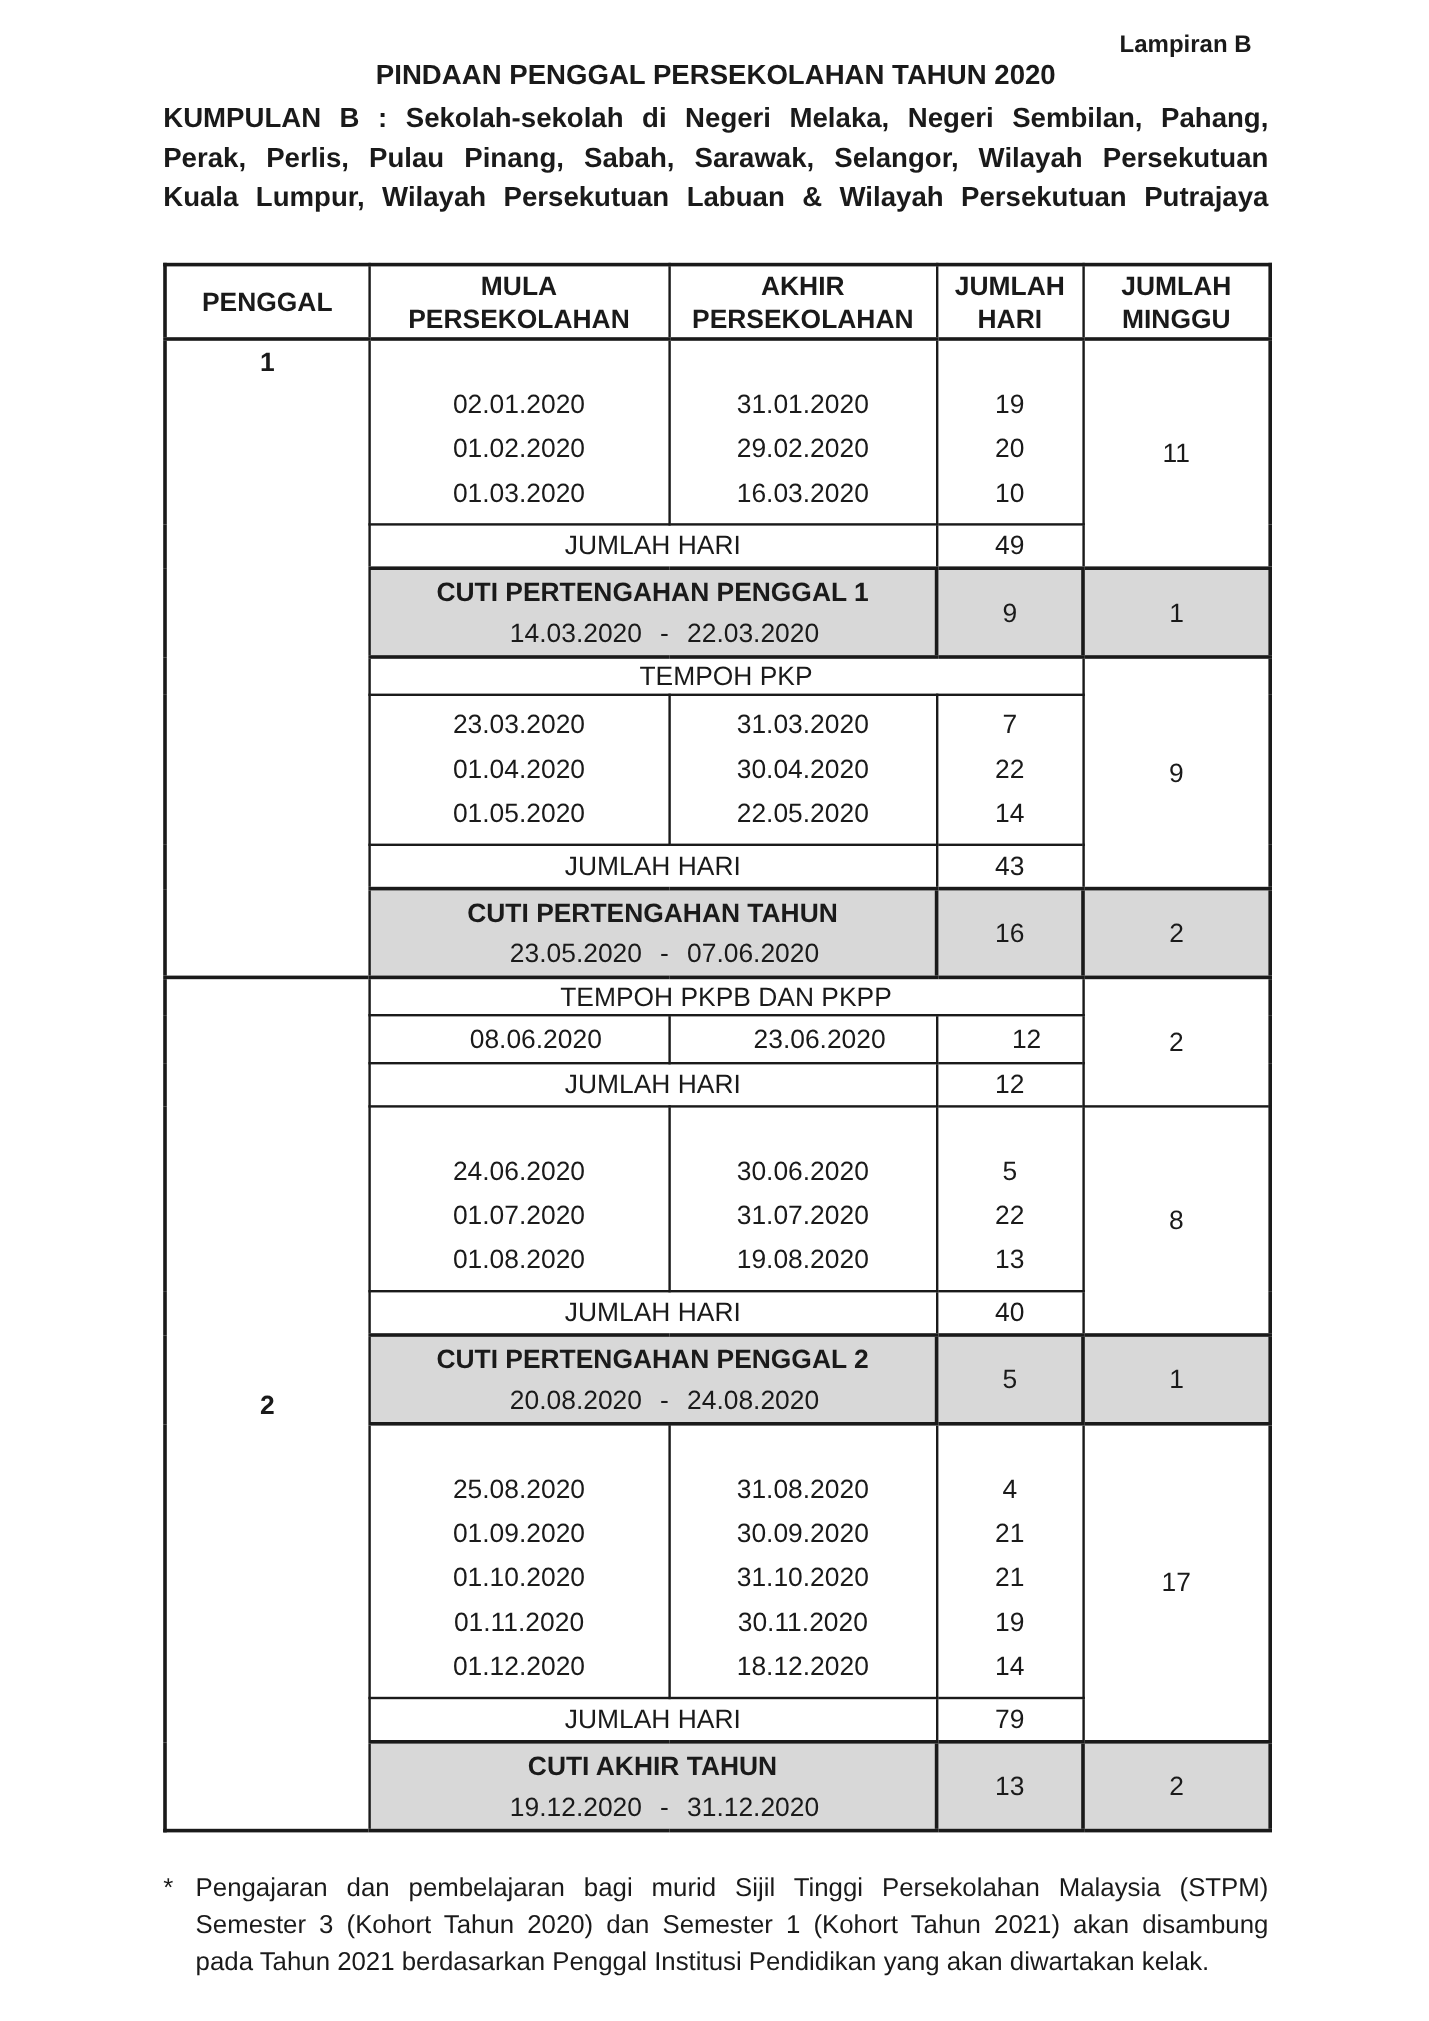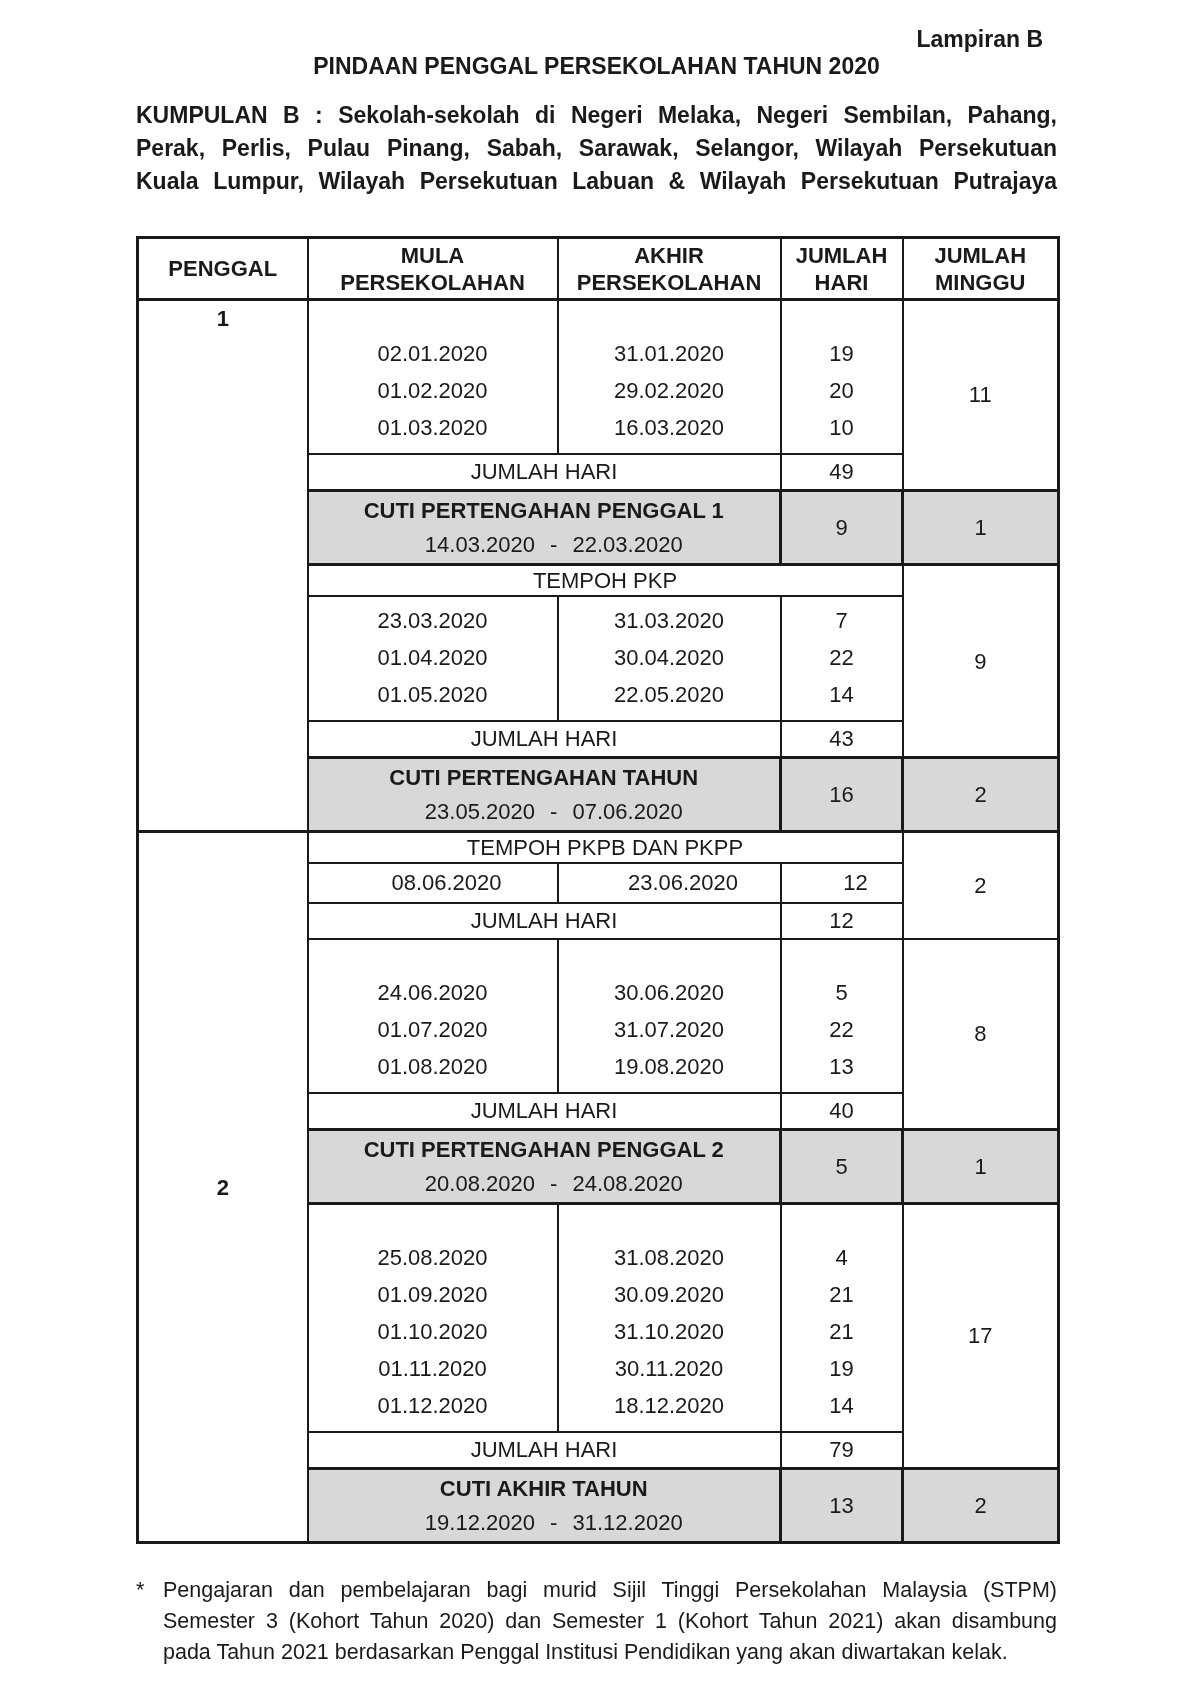--- a/index.html
+++ b/index.html
@@ -11,28 +11,28 @@
     font-family: "Liberation Sans", sans-serif;
     overflow: hidden;
   }
   .content { margin: 0 134px 0 136px; width: 921px; }
 
   .page-tag {
     padding-top: 26px;
     padding-right: 14px;
     text-align: right;
     font-weight: bold;
-    font-size: 23px;
+    font-size: 20px;
   }
   .doc-title {
     text-align: center;
     font-weight: bold;
     font-size: 23px;
   }
-  .group-note { margin-top: 19px; }
+  .group-note { margin-top: 6px; }
   .group-note .jline {
     font-weight: bold;
     font-size: 23px;
     line-height: 33px;
     text-align: justify;
     text-align-last: justify;
   }
 
   table.cal {
     margin-top: 38px;

